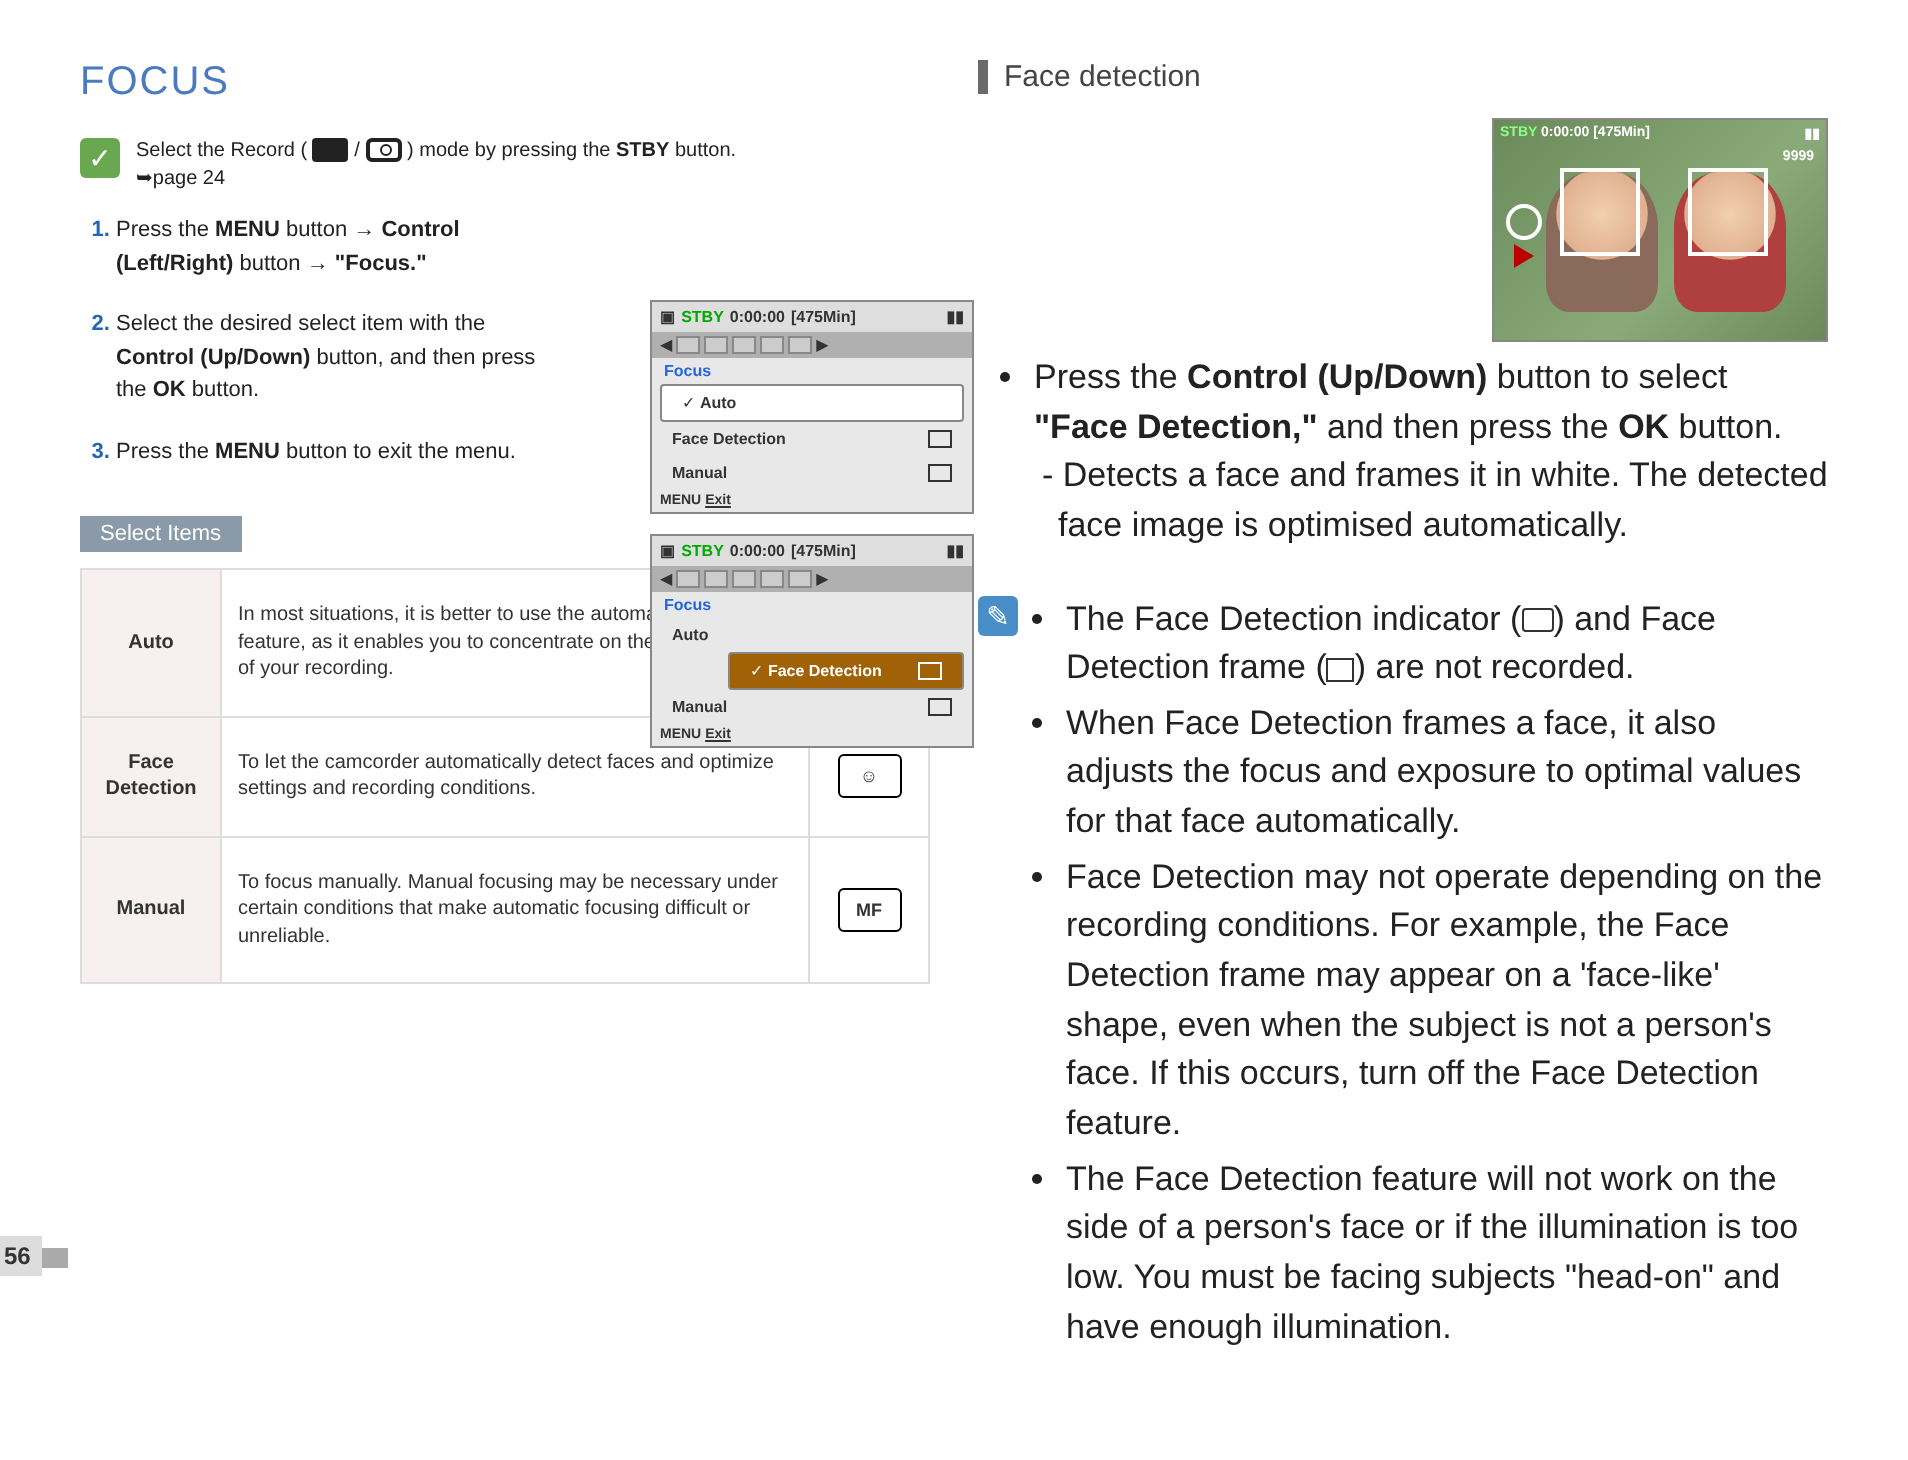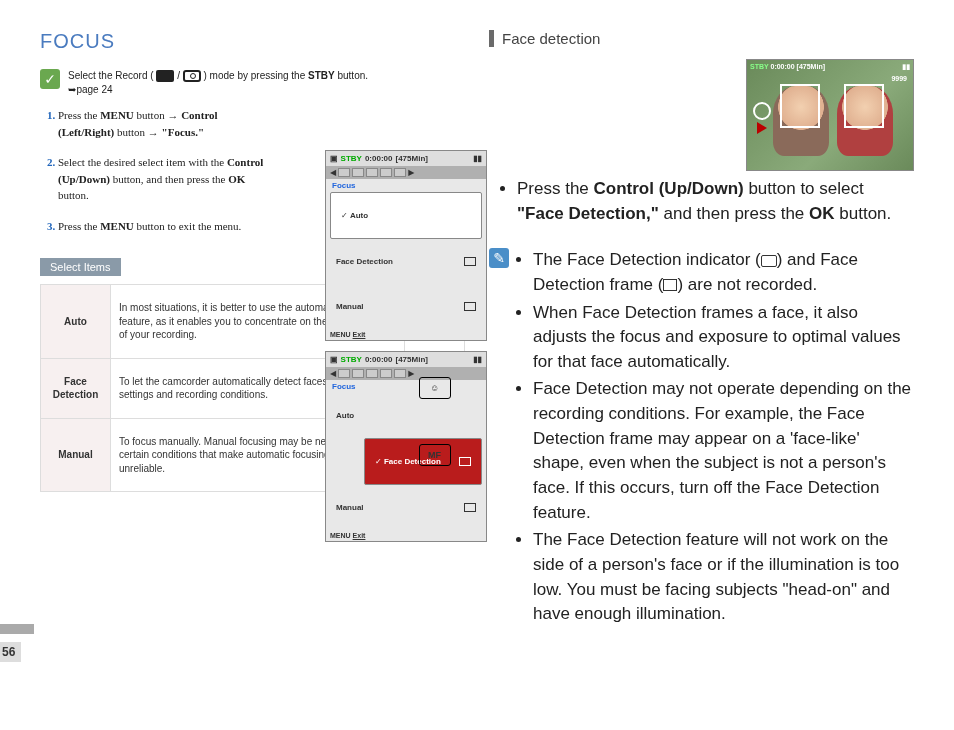--- a/index.html
+++ b/index.html
@@ -11,62 +11,62 @@
   .section-title { font-size: 20px; color: #4a7bbf; font-weight: 400; letter-spacing: 1px; margin-bottom: 12px; }
   .subheading { font-size: 15px; color: #444; border-left: 5px solid #6a6a6a; padding-left: 8px; margin-bottom: 12px; }
   .para { font-size: 11px; line-height: 1.45; margin-bottom: 10px; color: #222; }
   .note-row { display: flex; gap: 8px; align-items: flex-start; background: transparent; padding: 4px 0 10px 0; }
   .note-icon { width: 20px; height: 20px; background: #6aa84f; border-radius: 3px; color: #fff; font-size: 14px; display: flex; align-items: center; justify-content: center; flex-shrink: 0; }
   .note-icon.blue { background: #4a8ec8; }
   .note-text { font-size: 10px; line-height: 1.4; color: #222; }
   .cam-icon { display: inline-block; width: 18px; height: 12px; background: #222; border-radius: 2px; vertical-align: middle; }
   .photo-icon { display: inline-block; width: 18px; height: 12px; border: 2px solid #222; border-radius: 3px; vertical-align: middle; position: relative; }
   .photo-icon::after { content: ""; position: absolute; width: 4px; height: 4px; border: 1.5px solid #222; border-radius: 50%; top: 1px; left: 5px; }
-  ol.steps { list-style: decimal; padding-left: 18px; margin-bottom: 14px; font-family: Liberation Serif, serif; }
+  ol.steps { list-style: decimal; padding-left: 18px; margin-bottom: 14px; }
   ol.steps li { font-size: 11px; line-height: 1.5; margin-bottom: 14px; color: #222; }
   ol.steps li::marker { color: #2266bb; font-weight: bold; }
   .step-inner { max-width: 210px; }
   ul.bullets { list-style: disc; padding-left: 28px; }
   ul.bullets li { font-size: 17px; line-height: 1.45; margin-bottom: 3px; color: #222; }
   ul.bullets li .sub { display: block; padding-left: 12px; text-indent: -8px; }
   .submenu-badge { display: inline-block; background: #8a9aa8; color: #fff; font-size: 11px; padding: 3px 10px; margin: 10px 0 8px 0; }
   table.submenu { width: 100%; border-collapse: collapse; font-size: 10px; }
   table.submenu th { background: #c58a8a; color: #fff; font-weight: bold; padding: 5px 4px; border: 1px solid #ddd; text-align: center; }
   table.submenu td { border: 1px solid #ddd; padding: 16px 8px; vertical-align: middle; line-height: 1.35; }
   table.submenu td.name { text-align: center; font-weight: bold; background: #f7f0f0; width: 70px; }
   table.submenu td.osd { text-align: center; width: 60px; }
   .osd-icon { display: inline-block; width: 28px; height: 20px; border: 1.5px solid #000; border-radius: 3px; position: relative; }
   
   .lcd { width: 162px; border: 1px solid #888; background: #e8e8e8; font-size: 8px; margin-bottom: 10px; }
   .lcd-top { display: flex; align-items: center; padding: 3px 4px; gap: 3px; background: #dedede; font-weight: bold; }
   .lcd-stby { color: #0a0; }
   .lcd-tabs { background: #b0b0b0; height: 13px; display: flex; align-items: center; padding: 0 4px; gap: 2px; }
   .lcd-tab { width: 12px; height: 9px; background: #ccc; border: 1px solid #888; }
   .lcd-section { color: #2266dd; font-weight: bold; padding: 2px 6px; font-size: 8px; }
-  .lcd-item { padding: 18px 10px; display: flex; justify-content: space-between; align-items: flex-start; }
+  .lcd-item { padding: 4px 10px; display: flex; justify-content: space-between; align-items: flex-start; }
   .lcd-item.sel { background: #fff; border: 1px solid #888; margin: 0 4px; border-radius: 2px; }
-  .lcd-item.sel.dark { background: #b91c1c; color: #fff; margin-left: 38px; }
+  .lcd-item.sel.dark { background: #a16207; color: #fff; margin-left: 38px; }
   .lcd-bottom { padding: 2px 4px; font-size: 7px; font-weight: bold; }
   .lcd-tiny-icon { width: 12px; height: 9px; border: 1px solid #333; display: inline-block; }
   .lcds-wrap { position: absolute; top: 120px; left: 285px; }
   
   .face-thumb { float: right; width: 168px; height: 112px; border: 1px solid #888; margin-left: 10px; margin-bottom: 6px; position: relative; background: linear-gradient(135deg, #6a8a5a 0%, #8aaa7a 60%, #6a8a5a 100%); overflow: hidden; }
   .face-thumb .overlay-top { position: absolute; top: 3px; left: 3px; right: 3px; font-size: 7px; color: #fff; display: flex; justify-content: space-between; font-weight: bold; }
   .face-thumb .stby-g { color: #8f8; }
   .face-thumb .kid { position: absolute; width: 56px; height: 70px; background: radial-gradient(circle at 50% 30%, #f2d0b0 0%, #e0b090 40%, transparent 41%), #8a6a5a; border-radius: 40% 40% 20% 20%; }
   .face-thumb .kid.k1 { left: 26px; top: 26px; }
   .face-thumb .kid.k2 { left: 90px; top: 26px; background: radial-gradient(circle at 50% 30%, #f2d0b0 0%, #e0b090 40%, transparent 41%), #b04040; }
   .face-thumb .fbox { position: absolute; border: 2px solid #fff; width: 40px; height: 44px; }
   .face-thumb .fbox.f1 { left: 33px; top: 24px; }
   .face-thumb .fbox.f2 { left: 97px; top: 24px; }
   .face-thumb .rec-dot { position: absolute; left: 6px; top: 42px; width: 18px; height: 18px; border: 2px solid #fff; border-radius: 50%; }
   .face-thumb .tri { position: absolute; left: 10px; top: 62px; width: 0; height: 0; border-top: 6px solid transparent; border-bottom: 6px solid transparent; border-left: 10px solid #b00; }
   .small-face-icon { display: inline-block; width: 16px; height: 12px; border: 1.5px solid #333; border-radius: 2px; vertical-align: middle; position: relative; }
   .small-rect-icon { display: inline-block; width: 14px; height: 12px; border: 1.5px solid #333; vertical-align: middle; }
-  .pagenum { position: absolute; left: 0; top: 642px; font-size: 12px; font-weight: bold; background: #ddd; padding: 3px 6px 3px 2px; }
+  .pagenum { position: absolute; left: 0; top: 618px; font-size: 12px; font-weight: bold; background: #ddd; padding: 3px 6px 3px 2px; }
   .left-strip { position: absolute; left: 0; top: 624px; width: 34px; height: 10px; background: #aaa; }
   .osd-boxed { display:inline-flex; align-items:center; justify-content:center; width:32px; height:22px; font-size:9px; font-weight:bold; }
 </style>
 </head>
 <body>
 
 <div class="left-strip"></div>
 <div class="pagenum">56</div>
 
 <div class="page">
@@ -211,20 +211,21 @@
         <div class="fbox f1"></div>
         <div class="fbox f2"></div>
         <div class="rec-dot"></div>
         <div class="tri"></div>
       </div>
 
 
       <ul class="bullets" style="clear:both;">
         <li>
           <span>Press the </span><b>Control (Up/Down)</b><span> button to select </span><b>"Face Detection,"</b><span> and then press the </span><b>OK</b><span> button.</span>
+          <span class="sub">- <span>Detects a face and frames it in white. The detected face image is optimised automatically.</span></span>
         </li>
       </ul>
 
       <div class="note-row" style="margin-top:18px;">
         <div class="note-icon blue">✎</div>
         <ul class="bullets" style="padding-left:16px;">
           <li>
             <span>The Face Detection indicator (</span><span class="small-face-icon"></span><span>) and Face Detection frame (</span><span class="small-rect-icon"></span><span>) are not recorded.</span>
           </li>
           <li>When Face Detection frames a face, it also adjusts the focus and exposure to optimal values for that face automatically.</li>

